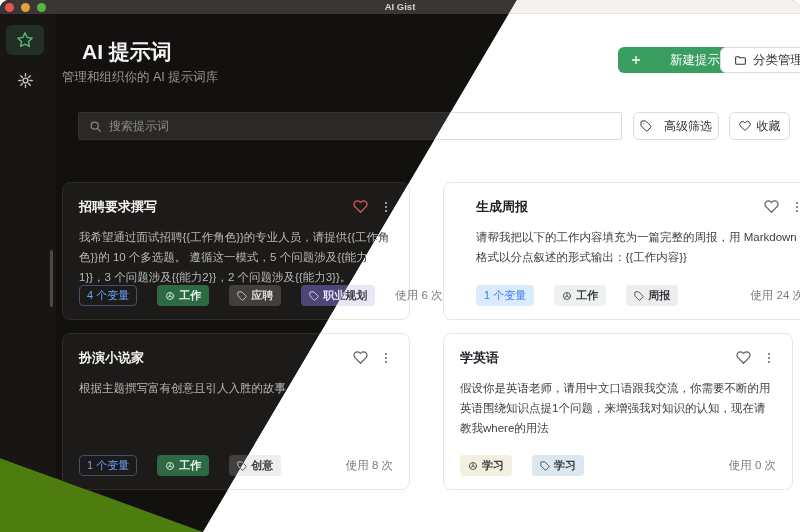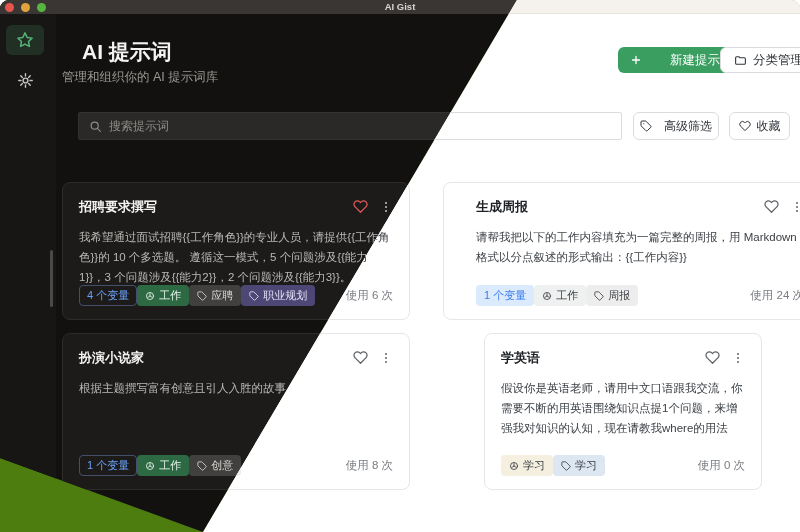--- a/index.html
+++ b/index.html
@@ -80,31 +80,31 @@
   .btn-filter{position:absolute;left:633px;top:112px;height:28px;width:86px;justify-content:space-between;font-size:12px;}
   .btn-favs{position:absolute;left:729px;top:112px;height:28px;width:61px;justify-content:center;font-size:12px;}
   .scrollbar{position:absolute;left:50px;top:250px;width:3px;height:57px;border-radius:2px;background:var(--scroll);}
 
   
   .card{position:absolute;box-sizing:border-box;border:1px solid var(--card-border);border-radius:8px;
     background:var(--card-bg);padding:15px 16px 13px;display:flex;flex-direction:column;}
   .c1{left:62px;top:182px;width:348px;height:138px;}
   .c2{left:443px;top:182px;width:378px;height:138px;padding-left:32px;}
   .c3{left:62px;top:333px;width:348px;height:157px;}
-  .c4{left:443px;top:333px;width:278px;height:157px;margin-left:41px;}
+  .c4{left:443px;top:333px;width:350px;height:157px;}
   .card-head{display:flex;justify-content:space-between;align-items:flex-start;}
   .card-title{font-size:13px;font-weight:bold;color:var(--fg-title);}
   .card-actions{display:flex;gap:11px;align-items:center;color:var(--icon);margin-top:1px;}
   .icon-btn{display:flex;cursor:pointer;}
   .heart-fav{color:#e05858;}
   .card-desc{margin-top:11px;font-size:11.5px;line-height:20px;color:var(--desc);flex:1;overflow:hidden;}
-  .card-foot{display:flex;align-items:center;gap:0;}
+  .card-foot{display:flex;align-items:center;gap:20px;}
   .badge-var{font-size:11px;padding:2px 7px;border-radius:4px;border:1px solid var(--var-border);
     background:var(--var-bg);color:var(--var-fg);white-space:nowrap;}
-  .tag{display:inline-flex;align-items:center;gap:4px;font-size:11px;padding:3px 8px;border-radius:4px;white-space:nowrap;}
+  .tag{display:inline-flex;align-items:center;gap:4px;font-size:11px;padding:3px 8px;border-radius:4px;white-space:nowrap;font-weight:bold;}
   .tag i{font-style:normal;}
   .t-green{background:var(--tg-green-bg);color:var(--tg-green-fg);}
   .t-gray{background:var(--tg-gray-bg);color:var(--tg-gray-fg);}
   .t-indigo{background:var(--tg-indigo-bg);color:var(--tg-indigo-fg);}
   .t-cream{background:var(--tg-cream-bg);color:var(--tg-cream-fg);}
   .t-blue{background:var(--tg-blue-bg);color:var(--tg-blue-fg);}
   .usage{margin-left:auto;font-size:11.5px;color:var(--muted);white-space:nowrap;}
   svg{display:block;}
 </style>
 </head>

